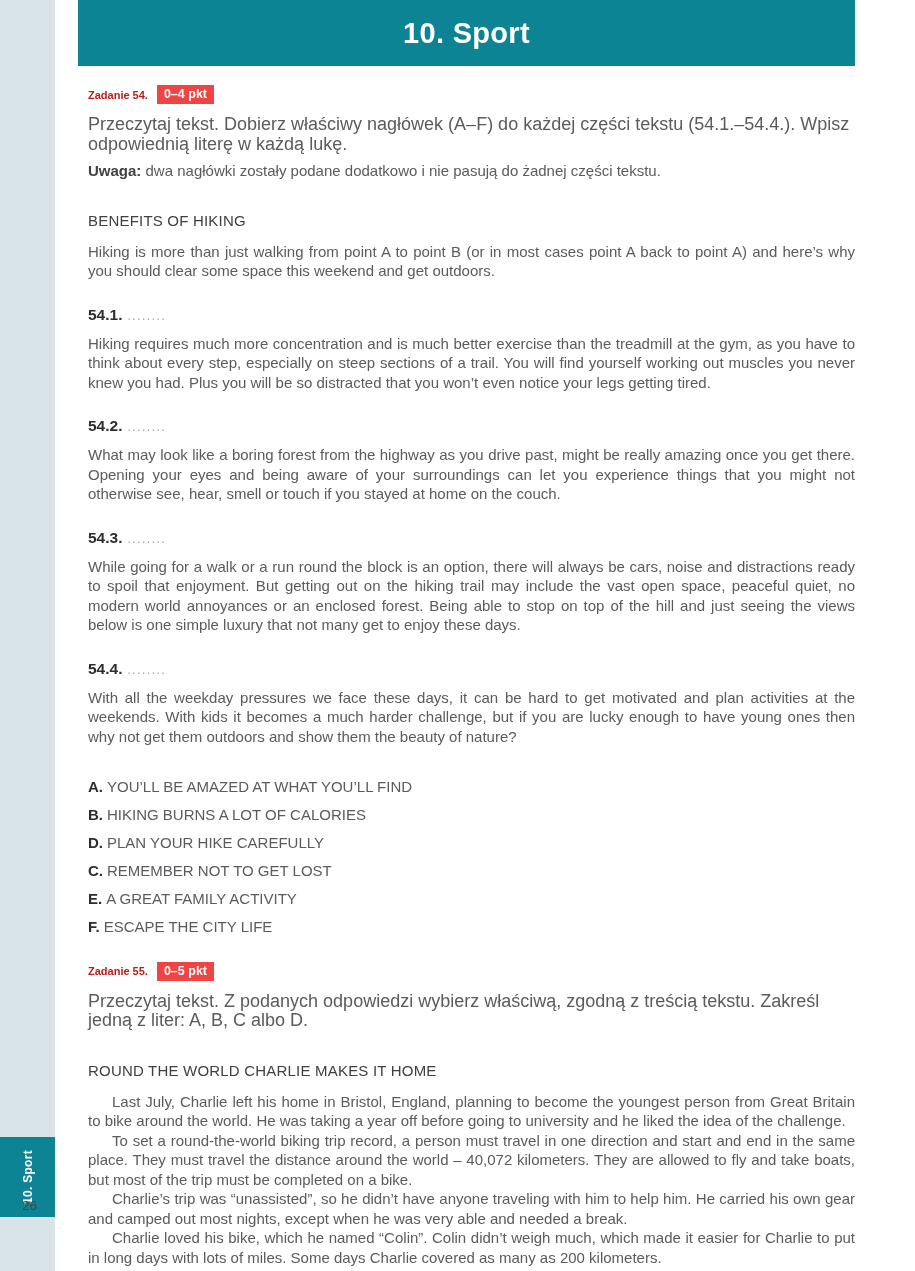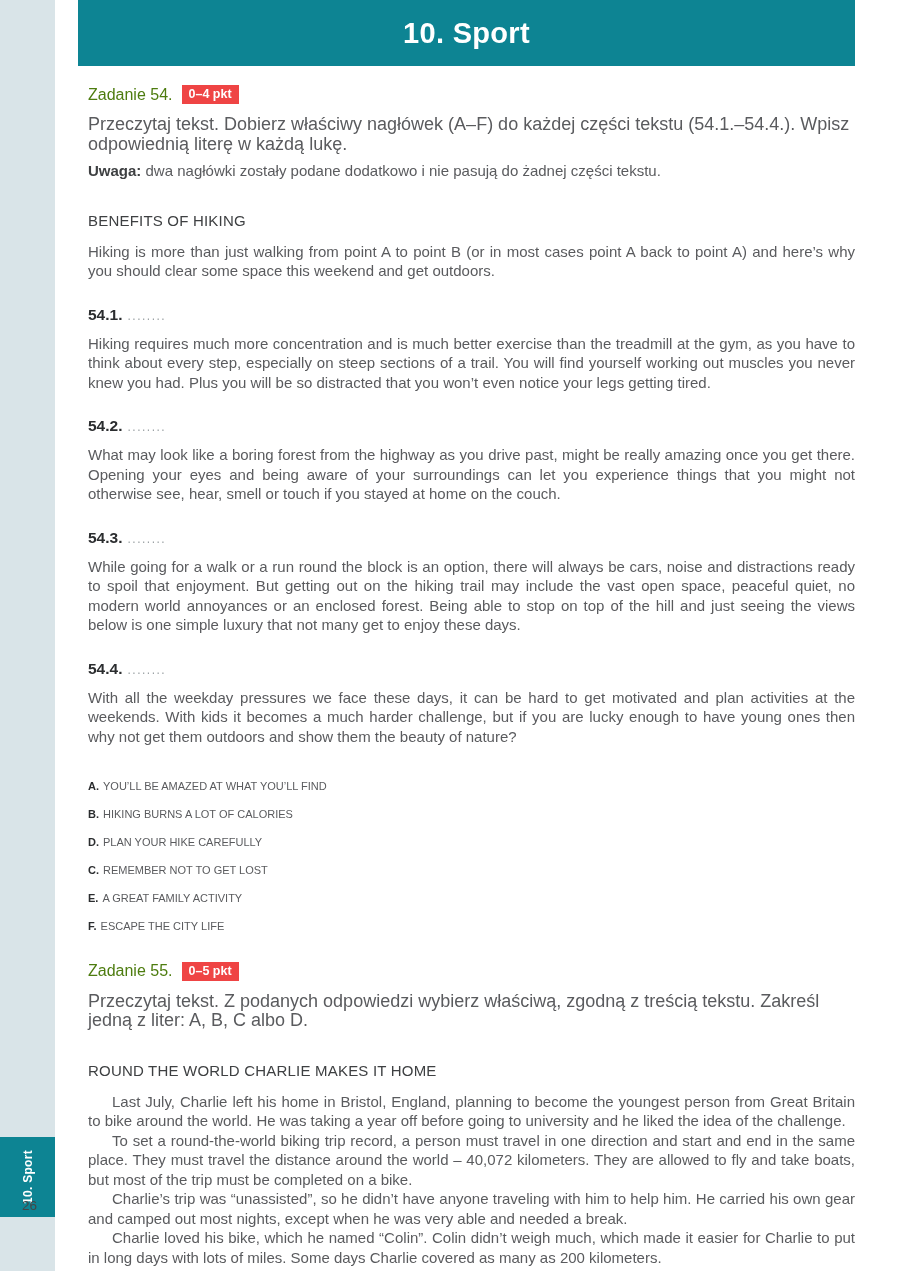--- a/index.html
+++ b/index.html
@@ -66,23 +66,23 @@
     left: 88px; top: 80px;
     width: 767px;
   }
   .task-header {
     margin: 5px 0 11px;
     display: flex;
     align-items: center;
     gap: 9px;
   }
   .task-title {
-    color: #4d7c0f;
-    font-weight: normal;
-    font-size: 16px;
+    color: #b91c1c;
+    font-weight: bold;
+    font-size: 11px;
   }
   .points-badge {
     background: #ef4444;
     color: #ffffff;
     font-weight: bold;
     font-size: 12.5px;
     padding: 2px 7px 3px;
     display: inline-block;
   }
   .instruction {
@@ -113,21 +113,21 @@
     color: #9ba1a4;
     font-size: 12px;
     letter-spacing: 1.5px;
     margin-left: 5px;
   }
   .options {
     list-style: none;
     margin-top: 31px;
   }
   .options li {
-    font-size: 11px;
+    font-size: 15px;
     line-height: 19.5px;
     margin-bottom: 8.5px;
     margin-top: 8px;
   }
   .option-letter { font-weight: bold; color: #2b2d2f; margin-right: 4px; }
   .task55-header { margin-top: 25px; }
   .article {
     margin-top: 13px;
   }
   .article p {

